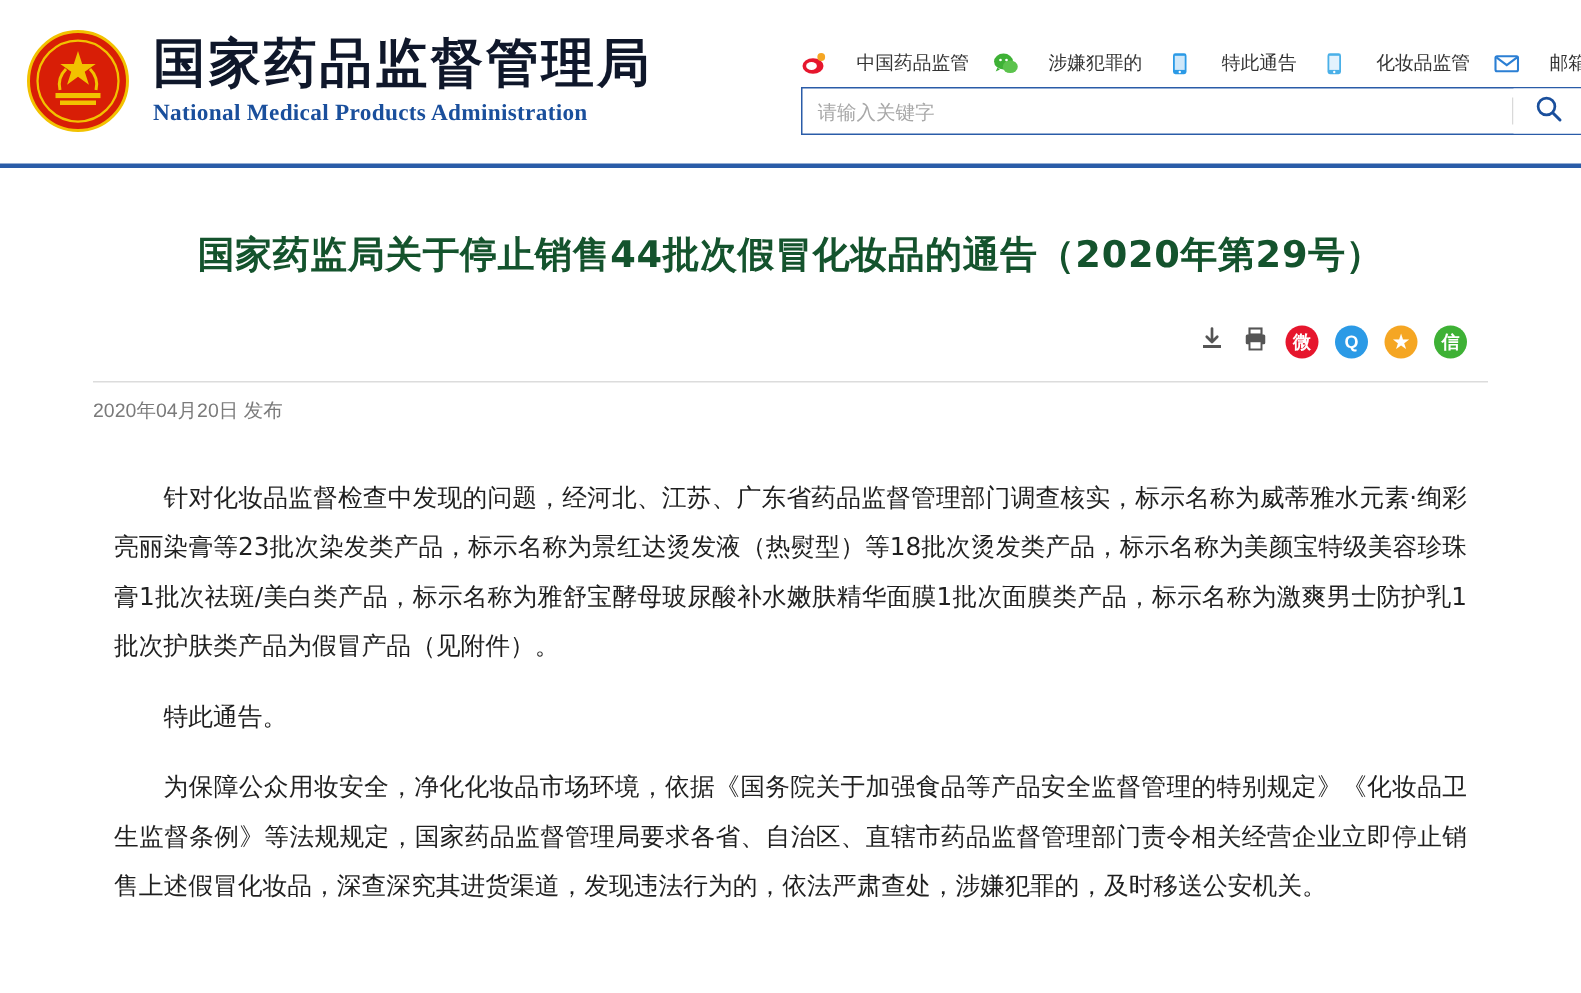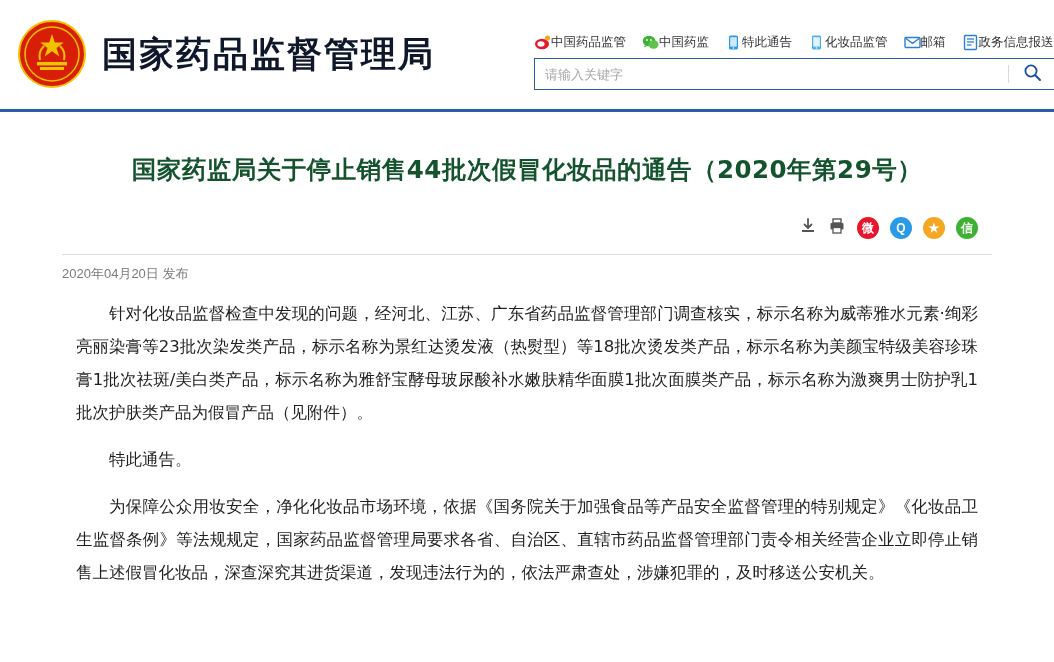--- a/index.html
+++ b/index.html
@@ -68,21 +68,21 @@
     display: flex;
     align-items: center;
     gap: 16px;
     font-size: 12.5px;
     color: #333;
     white-space: nowrap;
   }
   .toplink {
     display: flex;
     align-items: center;
-    gap: 0;
+    gap: 20px;
     cursor: pointer;
     text-align: right;
   }
   .toplink-label { font-size: 12.5px; color: #333; }
   .ic {
     width: 17px; height: 17px; display: inline-block; position: relative; flex: none;
   }
   .ic svg { display:block; }
 
   
@@ -168,21 +168,21 @@
     margin-top: 12px;
     border-top: 1px solid #dcdcdc;
     padding-top: 10px;
     font-size: 13px;
     color: #7a7a7a;
     padding-right: 14px;
     padding-bottom: 2px;
   }
 
   .article {
-    margin-top: 12px;
+    margin-top: 30px;
     padding: 0 14px;
     font-family: "DejaVu Sans", sans-serif;
     font-size: 16.5px;
     color: #1f1f1f;
     line-height: 33px;
     text-align: justify;
   }
   .article p {
     margin: 0 0 4px 0;
     text-indent: 2em;
@@ -202,20 +202,21 @@
         <circle cx="36" cy="36" r="27" fill="none" stroke="#f2c200" stroke-width="1.5"></circle>
         <path d="M36 16 l2.8 8.6 h9 l-7.3 5.3 2.8 8.6 -7.3-5.3 -7.3 5.3 2.8-8.6 -7.3-5.3 h9 z" fill="#f2c200"></path>
         <rect x="21" y="44" width="30" height="3.4" fill="#f2c200"></rect>
         <rect x="24" y="49" width="24" height="3" fill="#f2c200"></rect>
         <path d="M28 28 q-6 6 -4 14" stroke="#f2c200" stroke-width="2" fill="none"></path>
         <path d="M44 28 q6 6 4 14" stroke="#f2c200" stroke-width="2" fill="none"></path>
       </svg>
     </div>
     <div class="brand-text">
       <div class="brand-cn">国家药品监督管理局</div>
+      <div class="brand-en">National Medical Products Administration</div>
     </div>
   </div>
 
   <div class="toplinks">
 
     <div class="toplink">
       <span class="ic">
         <svg width="17" height="17" viewBox="0 0 17 17">
           <ellipse cx="8" cy="10" rx="7" ry="5.2" fill="#e6162d"></ellipse>
           <ellipse cx="7" cy="10" rx="3.6" ry="2.7" fill="#fff"></ellipse>
@@ -228,21 +229,21 @@
     <div class="toplink">
       <span class="ic">
         <svg width="17" height="17" viewBox="0 0 17 17">
           <ellipse cx="7" cy="7" rx="6.3" ry="5.3" fill="#3eb135"></ellipse>
           <path d="M3 11 l-1.2 2.6 2.8-1.3z" fill="#3eb135"></path>
           <ellipse cx="11.5" cy="10.5" rx="5" ry="4.2" fill="#5cc34d"></ellipse>
           <circle cx="5" cy="6" r="0.9" fill="#fff"></circle>
           <circle cx="9" cy="6" r="0.9" fill="#fff"></circle>
         </svg>
       </span>
-      <span class="toplink-label">中国药监</span>
+      <span class="toplink-label">涉嫌犯罪的</span>
     </div>
 
     <div class="toplink">
       <span class="ic">
         <svg width="17" height="17" viewBox="0 0 17 17">
           <rect x="4" y="1.5" width="9" height="14" rx="1.6" fill="#2b9ae6"></rect>
           <rect x="5.2" y="3.2" width="6.6" height="9.4" fill="#cfe8fa"></rect>
           <circle cx="8.5" cy="14" r="0.8" fill="#fff"></circle>
         </svg>
       </span>

